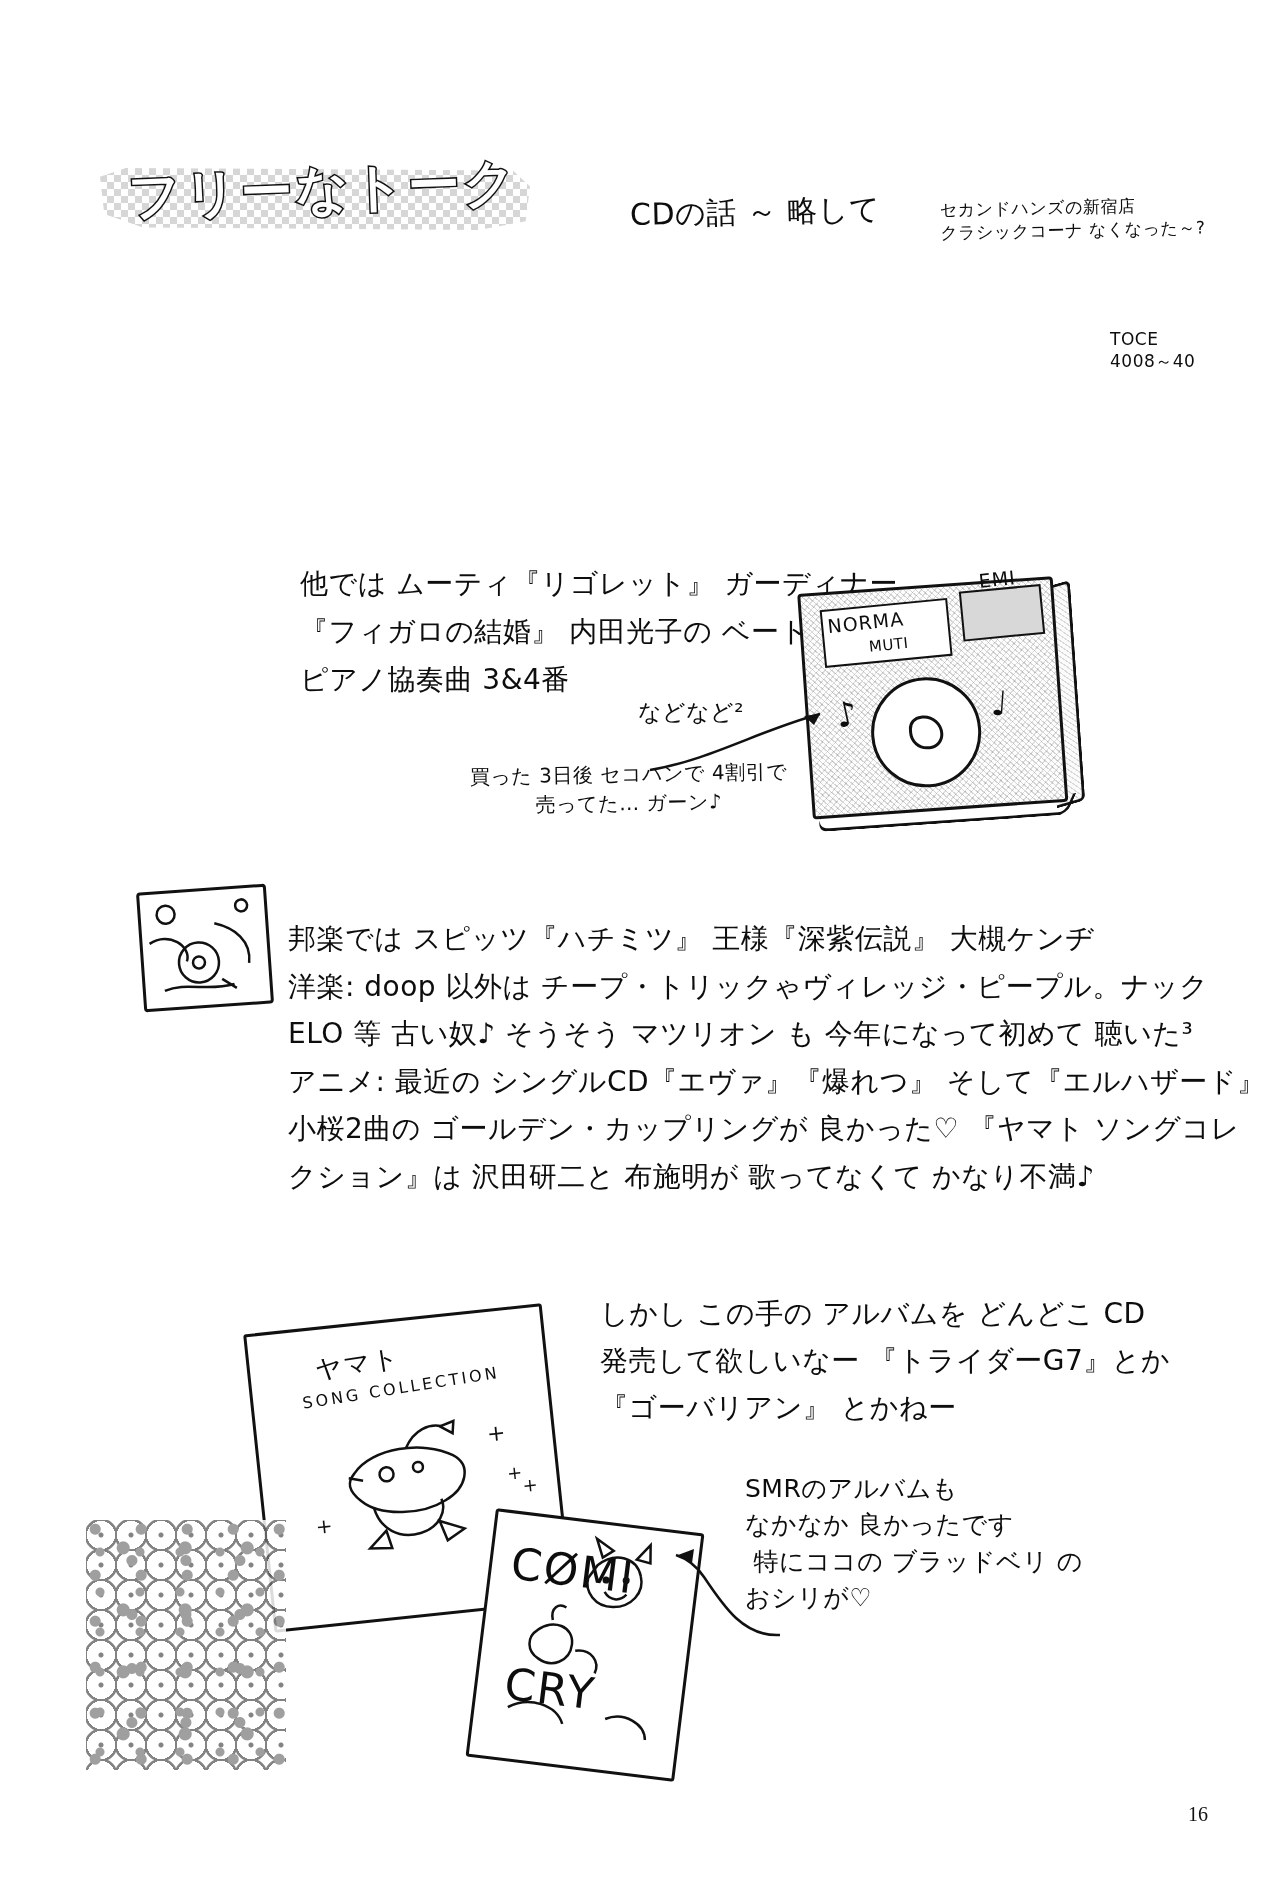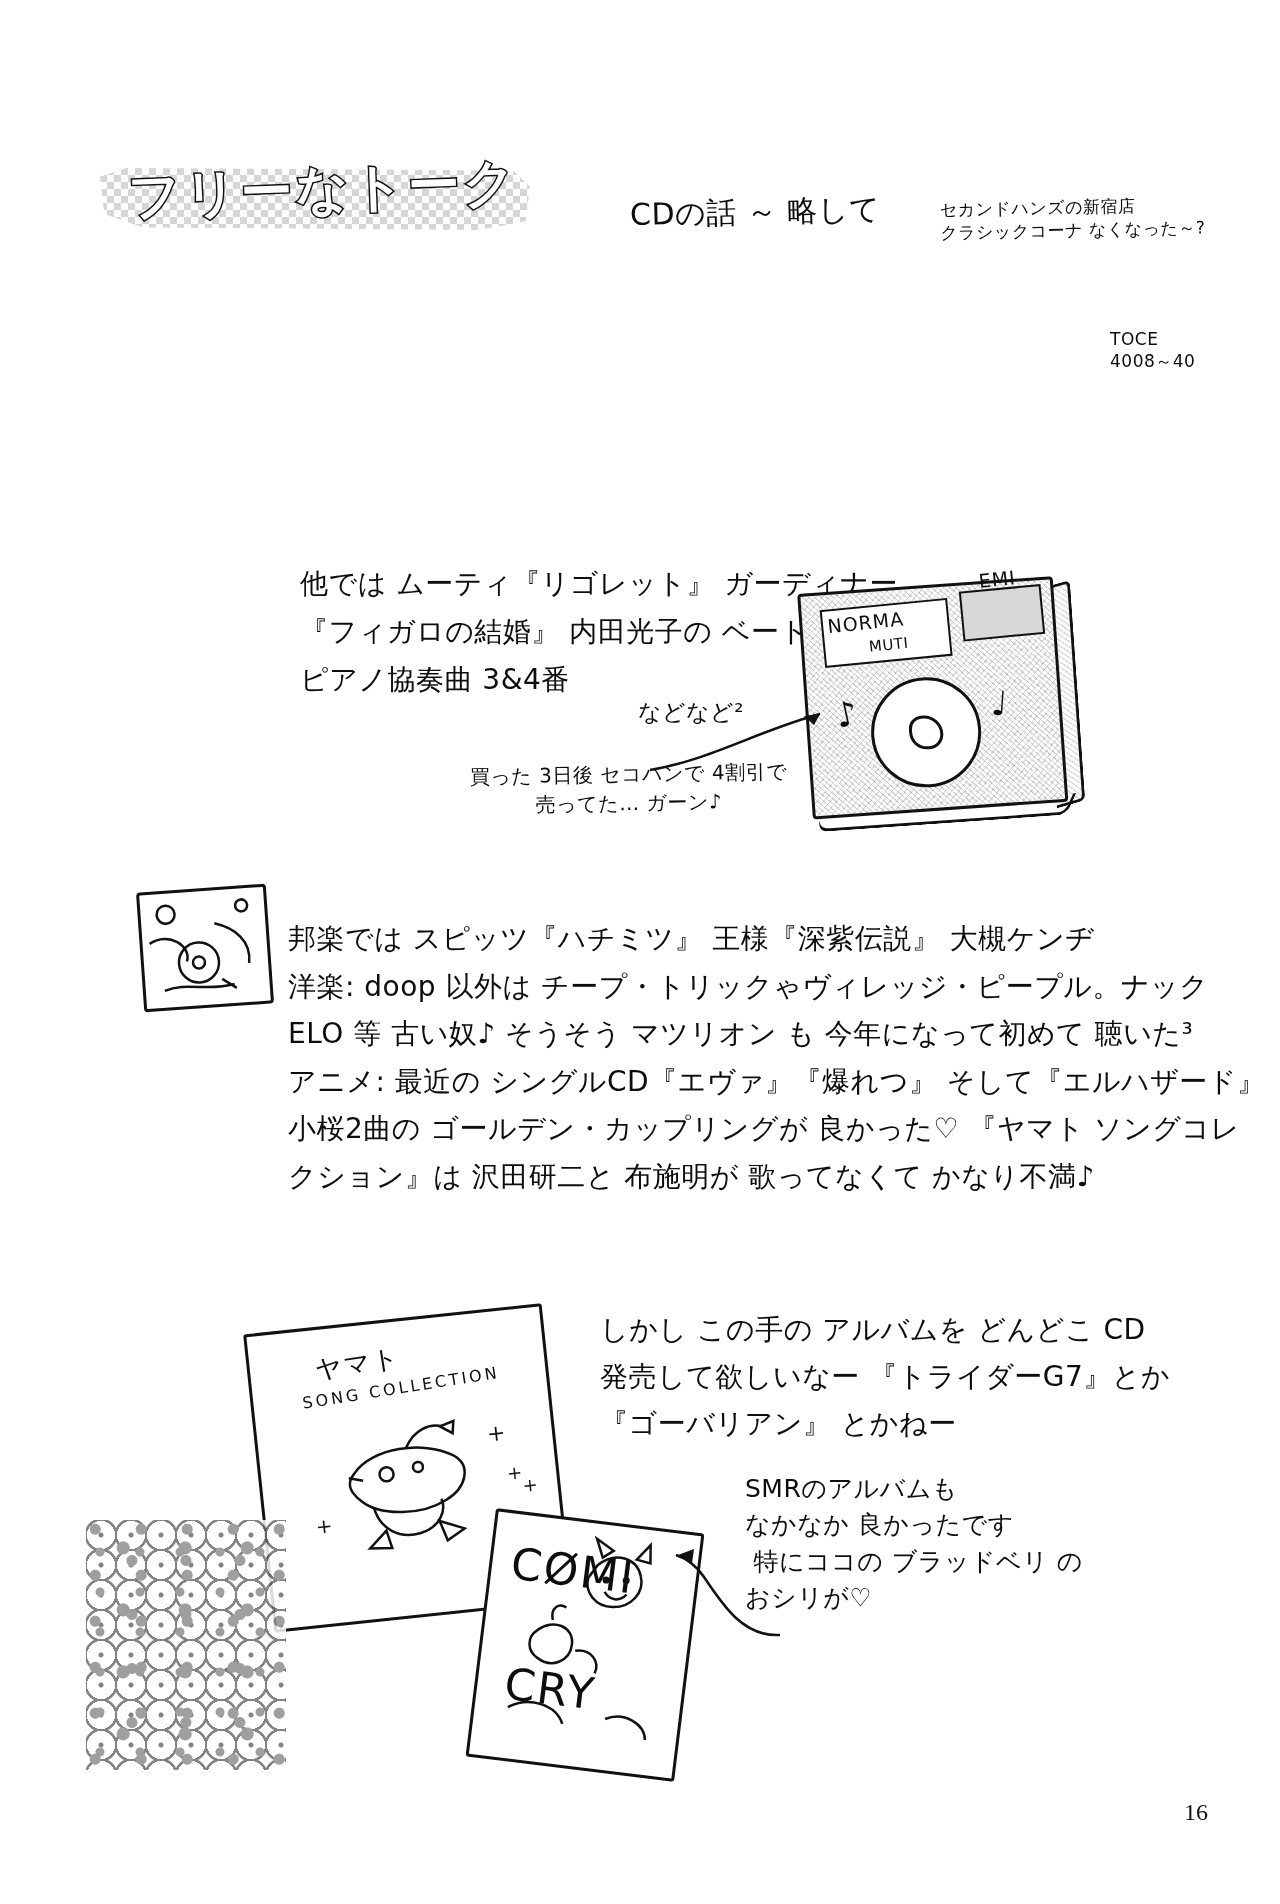--- a/index.html
+++ b/index.html
@@ -129,37 +129,36 @@
     line-height: 1.70;
   }
 
   #para4 {
     position: absolute;
     left: 600px;
     top: 1290px;
     width: 620px;
     font-size: 28px;
     line-height: 1.68;
-    margin-top: 16px;
   }
 
   #smr-note {
     position: absolute;
     left: 745px;
     top: 1471px;
     font-size: 25px;
     line-height: 1.45;
   }
 
   
   #page-number {
     position: absolute;
     right: 72px;
     bottom: 78px;
-    font-size: 24px;
+    font-size: 20px;
     font-family: "Liberation Serif", serif;
     text-align: right;
   }
 
   
   #cd-case {
     position: absolute;
     left: 800px;
     top: 570px;
     width: 290px;

